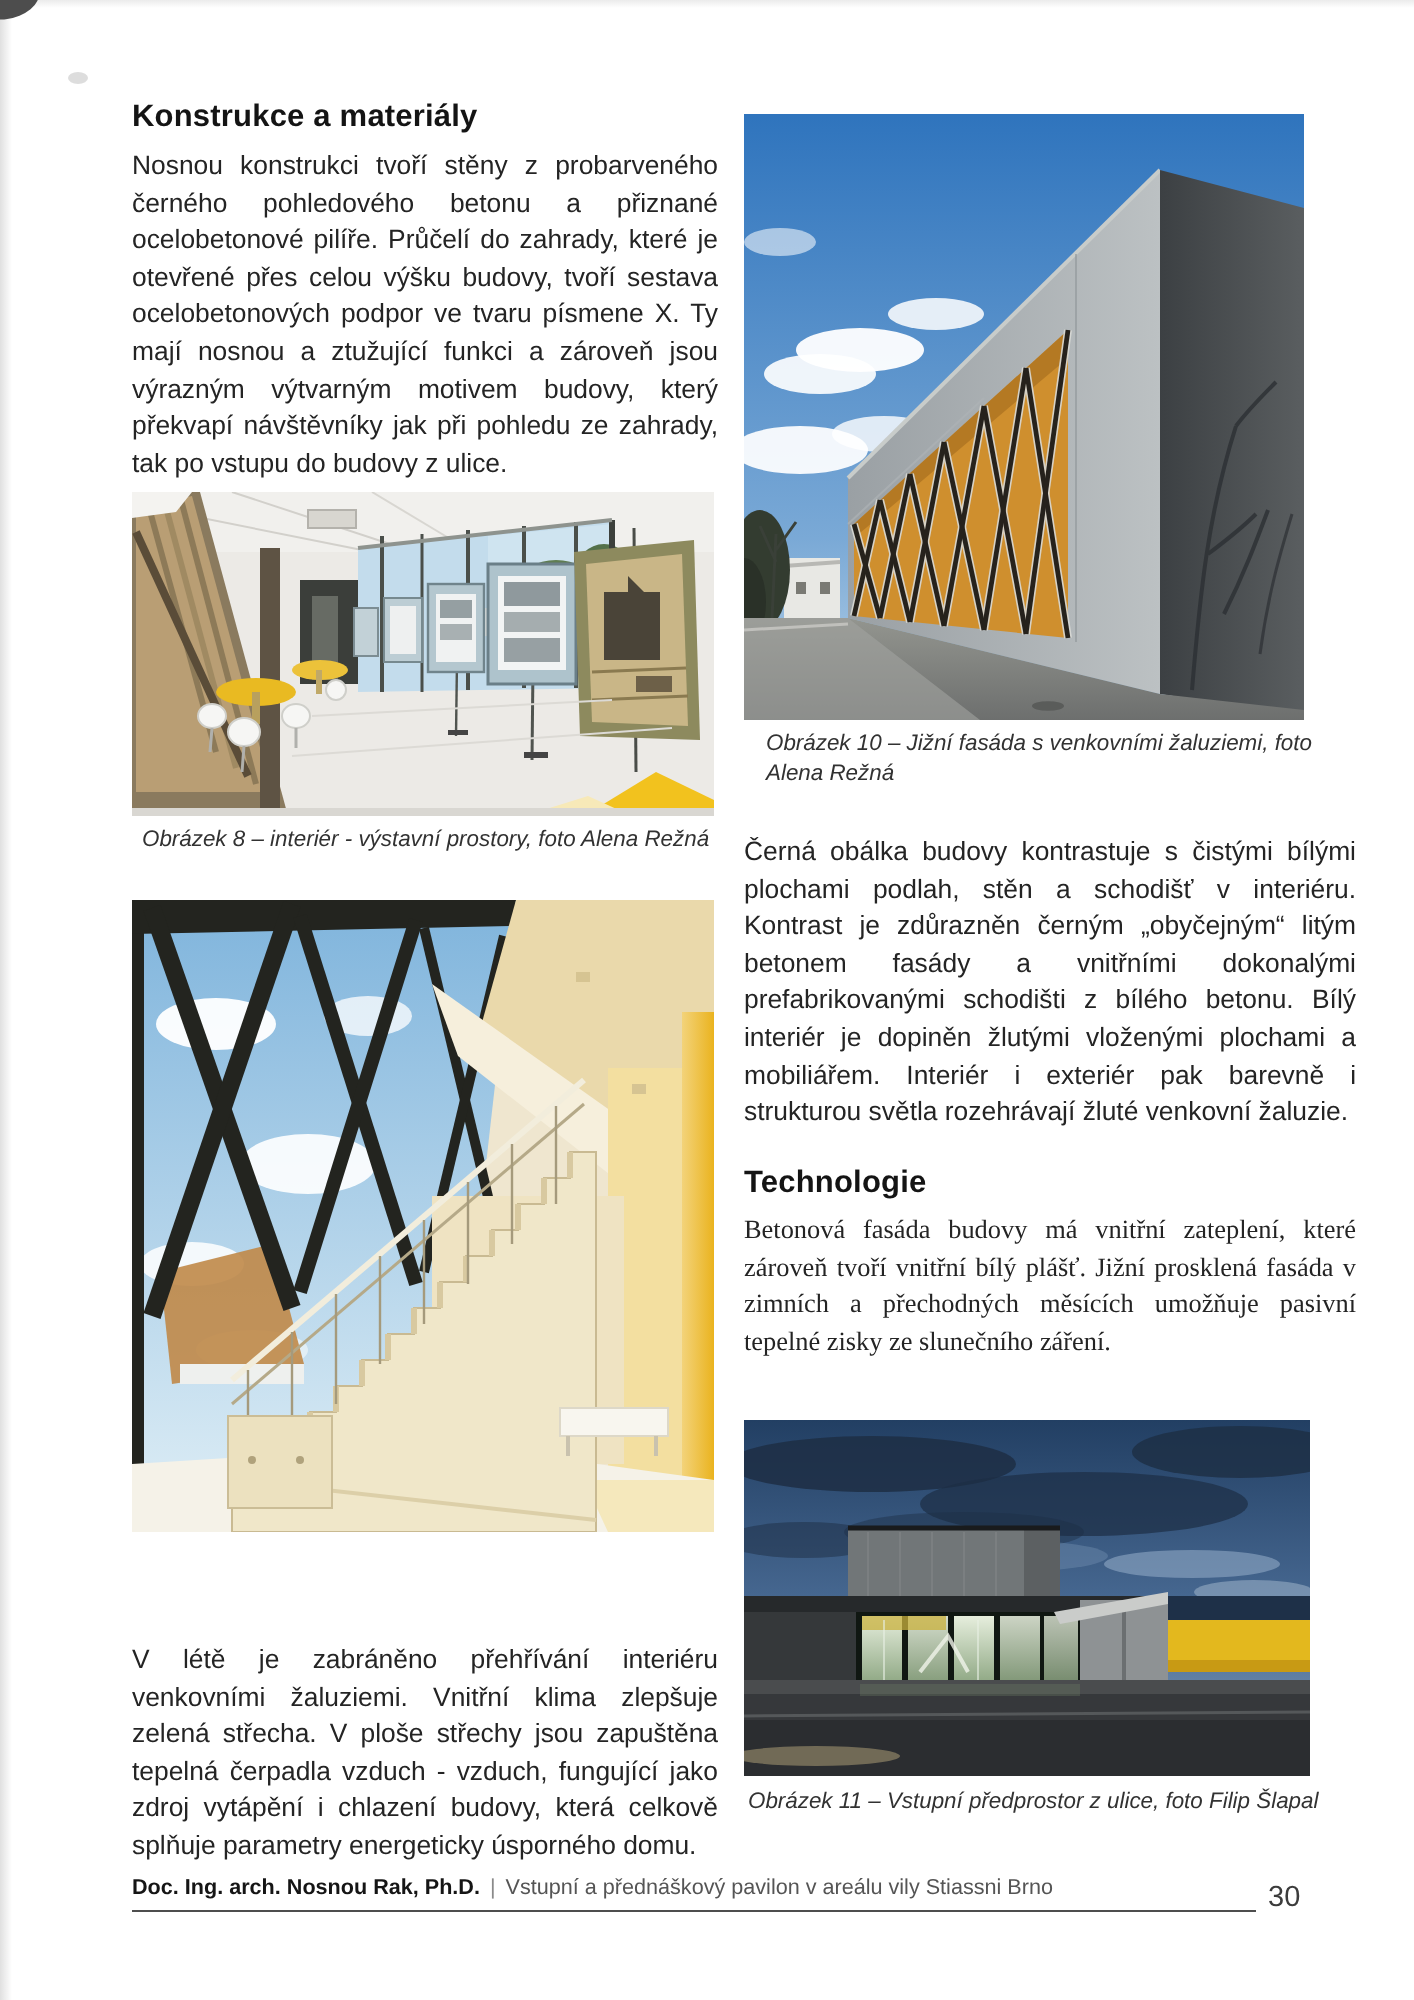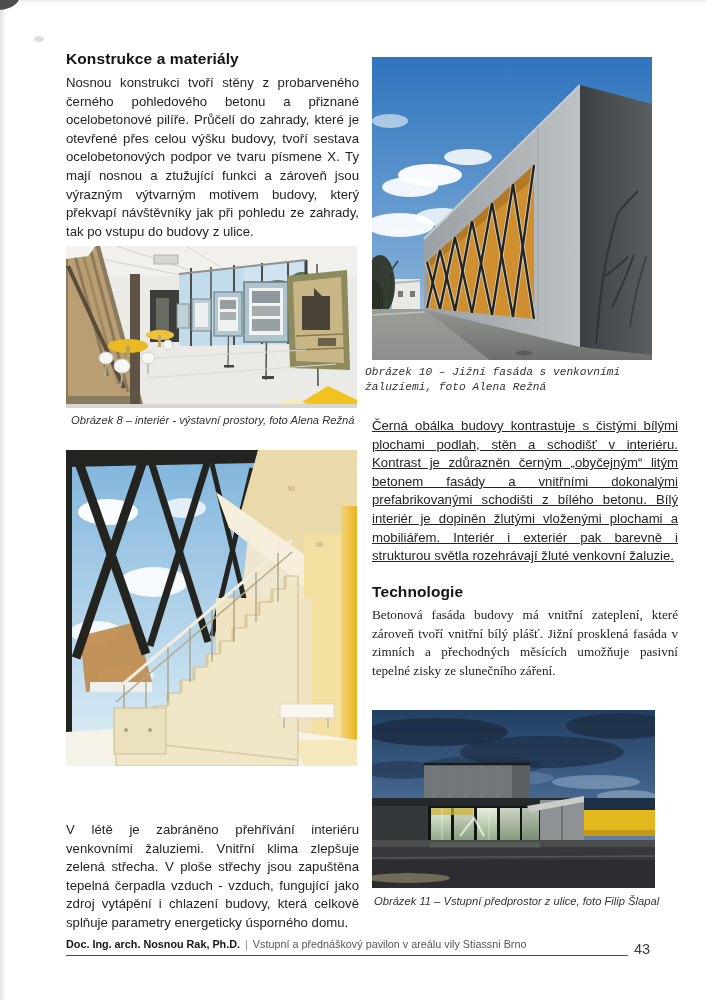--- a/index.html
+++ b/index.html
@@ -23,22 +23,22 @@
   figure svg{display:block;}
   .cap{position:absolute;margin:0;font-style:italic;font-size:11.2px;line-height:14.5px;color:#323232;}
   #h-konstrukce{left:66px;top:50px;}
   #p-konstrukce{left:66px;top:74px;width:293px;}
   #fig8{left:66px;top:246px;}
   #cap8{left:71px;top:413px;width:286px;}
   #fig9{left:66px;top:450px;}
   #cap9{left:71px;top:771px;width:286px;}
   #p-leto{left:66px;top:821px;width:293px;}
   #fig10{left:372px;top:57px;}
-  #cap10{left:365px;top:365px;width:288px;font-family:Liberation Mono, monospace;}
-  #p-kontrast{left:372px;top:417px;width:306px;text-decoration:underline;}
+  #cap10{left:383px;top:365px;width:288px;}
+  #p-kontrast{left:372px;top:417px;width:306px;}
   #h-technologie{left:372px;top:583px;}
   #p-technologie{left:372px;top:606px;width:306px;font-family:Liberation Serif, serif;}
   #fig11{left:372px;top:710px;}
   #cap11{left:374px;top:894px;width:300px;}
   .footer{position:absolute;left:66px;top:938px;width:562px;
     border-bottom:1.5px solid #4e4e4e;padding-bottom:5px;
     font-size:10.8px;white-space:nowrap;overflow:hidden;}
   .footer .author{font-weight:bold;color:#151515;}
   .footer .sep{color:#8a8a8a;margin:0 5px;}
   .footer .ftitle{color:#555;}
@@ -378,14 +378,14 @@
       <rect x="58" y="132" width="110" height="6" fill="#6a7a64" opacity=".35"></rect>
       <ellipse cx="36" cy="168" rx="42" ry="5" fill="#b8a87c" opacity=".5"></ellipse>
       <line x1="0" y1="148" x2="283" y2="146" stroke="#55585a" stroke-width="1.5"></line>
     </svg>
   </figure>
   <figcaption class="cap" id="cap11">Obrázek 11 – Vstupní předprostor z ulice, foto Filip Šlapal</figcaption>
 
   <div class="footer">
     <span class="author">Doc. Ing. arch. Nosnou Rak, Ph.D.</span><span class="sep">|</span><span class="ftitle">Vstupní a přednáškový pavilon v areálu vily Stiassni Brno</span>
   </div>
-  <div class="pagenum">43</div>
+  <div class="pagenum">30</div>
 </div>
 
 </body></html>

